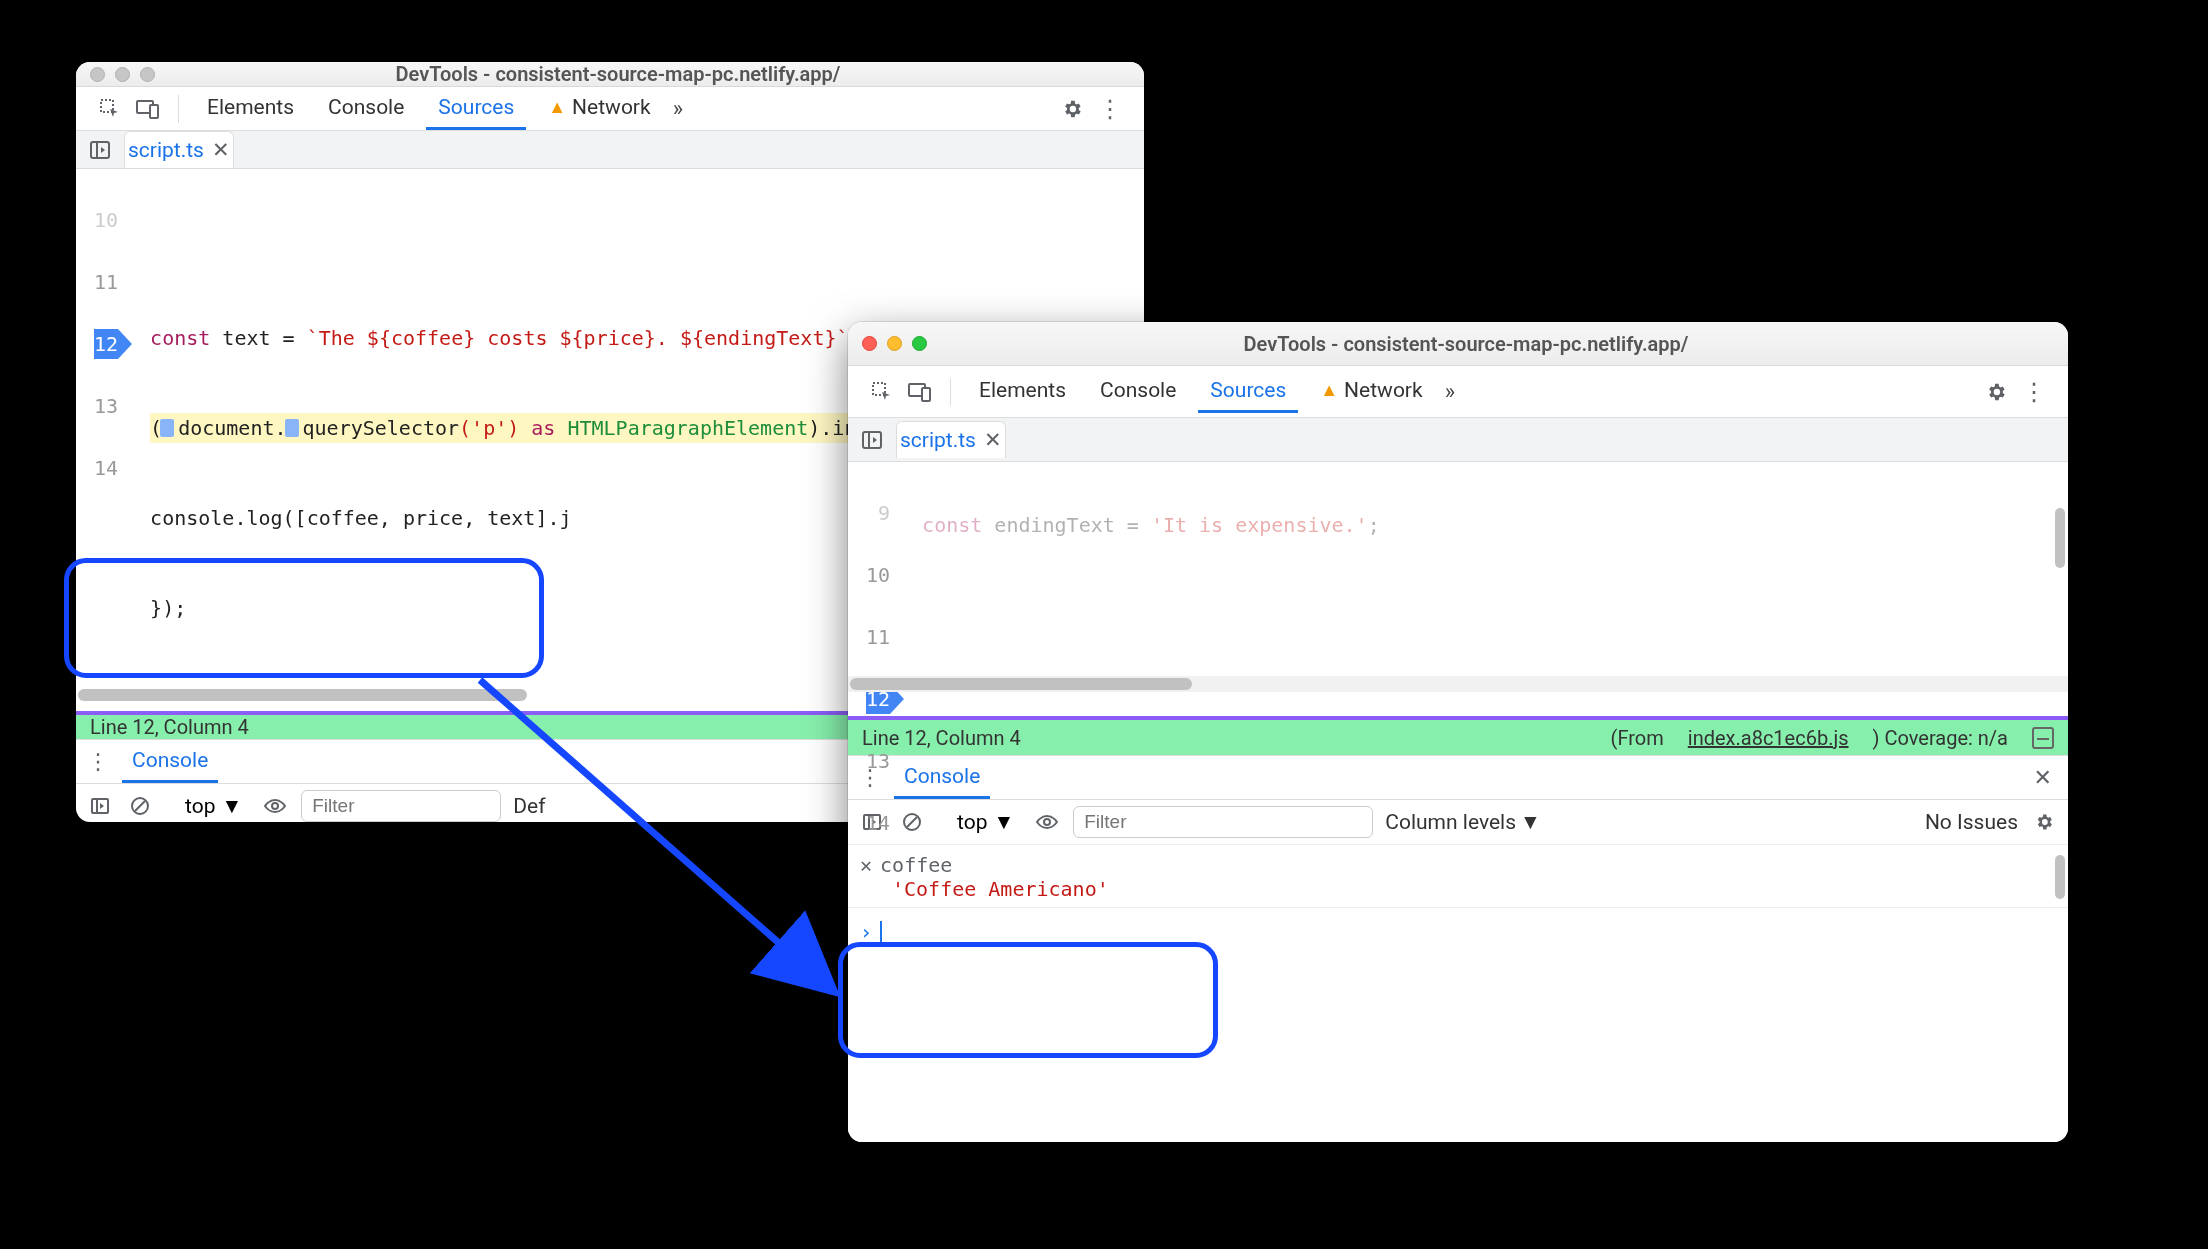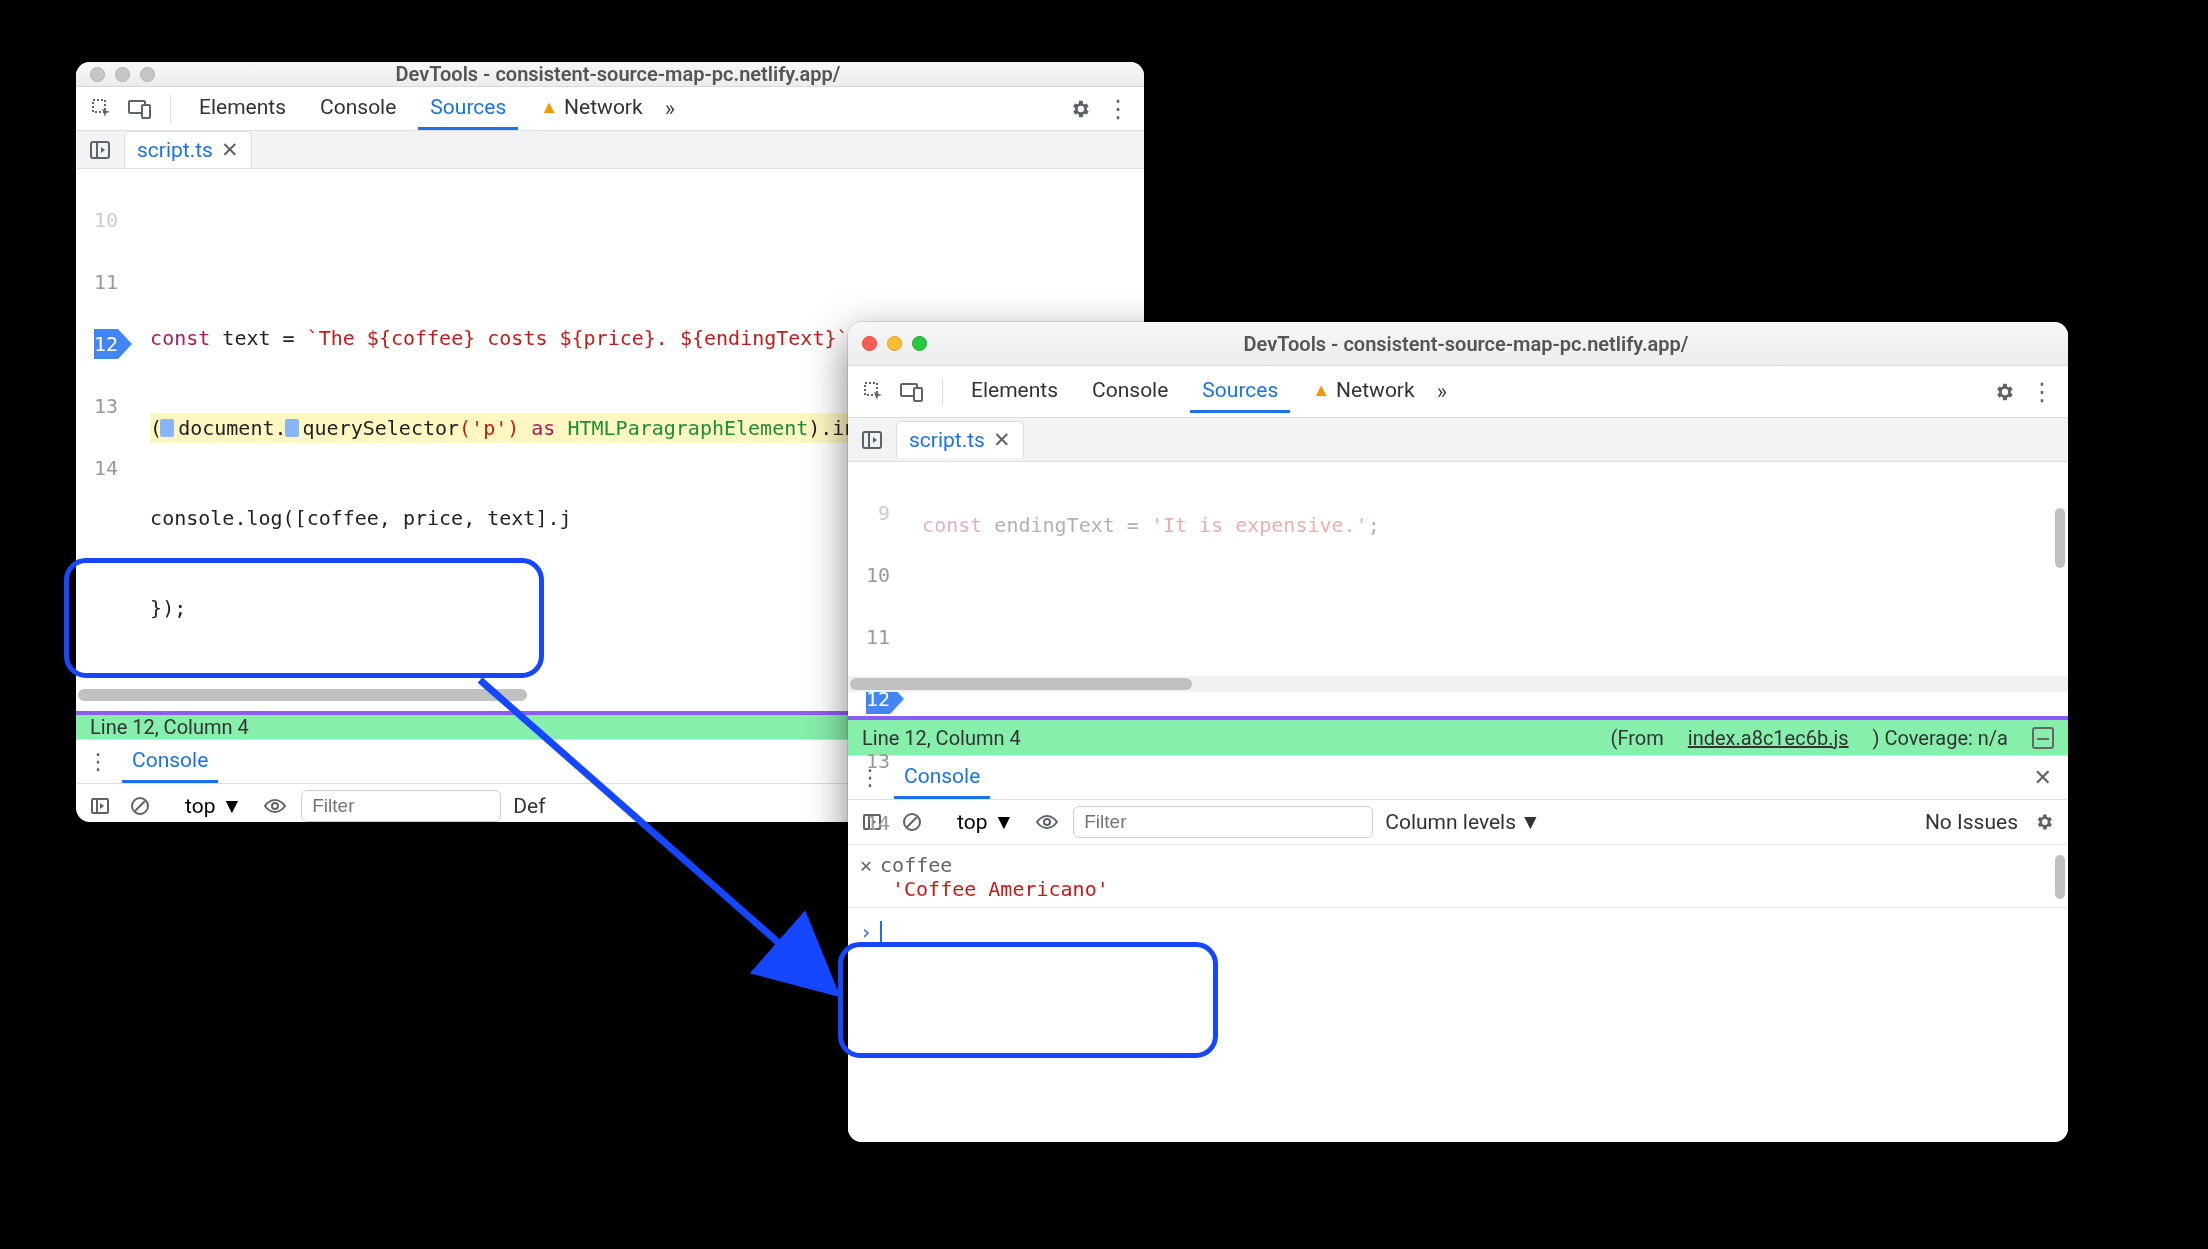--- a/index.html
+++ b/index.html
@@ -31,28 +31,28 @@
     gap: 11px;
   }
   .traffic { display:flex; gap:10px; }
   .dot { width:15px; height:15px; border-radius:50%; }
   .dot.red { background:#ff5f57; border:1px solid #e24238;}
   .dot.yellow { background:#febc2e; border:1px solid #dfa023;}
   .dot.green { background:#28c840; border:1px solid #1ba82f;}
   .dot.gray { background:#c6c6c6; border:1px solid #b0b0b0;}
   .titletext { flex:1; text-align:center; font-weight:600; color:#555; font-size:20px; margin-right:60px;}
   .toolbar {
-    display:flex; align-items:center; height:52px; padding:0 12px; gap:10px;
+    display:flex; align-items:center; height:52px; padding:0 20px; gap:10px;
     border-bottom:1px solid #ddd; background:#fff;
   }
   .toolbar .sep { width:1px; height:28px; background:#ddd; margin:0 6px;}
   .tab { padding:8px 12px; color:#333; cursor:pointer; border-bottom:3px solid transparent; display:flex; align-items:center; gap:6px;}
   .tab.active { color:#1a73e8; border-bottom-color:#1a73e8; }
   .tabs-row { display:flex; align-items:center; height:44px; background:#f1f3f4; border-bottom:1px solid #ddd; padding:0 10px; gap:10px;}
-  .file-tab { background:#fff; border:1px solid #ddd; border-bottom:none; padding:6px 12px; display:flex; align-items:flex-start; gap:8px; color:#1a73e8; border-radius:6px 6px 0 0;}
+  .file-tab { background:#fff; border:1px solid #ddd; border-bottom:none; padding:6px 3px; display:flex; align-items:flex-start; gap:8px; color:#1a73e8; border-radius:6px 6px 0 0;}
   .code-area { display:flex; background:#fff; font-family:Menlo,Consolas,monospace; font-size:20px; line-height:30px; position:relative;}
   .gutter { background:#fff; color:#999; text-align:right; padding:4px 10px 4px 18px; user-select:none;}
   .gutter .ln { height:30px;margin-top:32px; }
   .gutter .ln.hl { background:#4285f4; color:#fff; position:relative;}
   .gutter .ln.hl::after { content:""; position:absolute; right:-14px; top:0; border-top:15px solid transparent; border-bottom:15px solid transparent; border-left:14px solid #4285f4;}
   .code { padding:4px 0 4px 22px; white-space:pre; overflow:hidden; flex:1;}
   .code .row { height:30px; }
   .code .row.hl-yellow { background:#fff7c2; }
   .kw { color:#a71d5d; }
   .str { color:#c41a16; }

